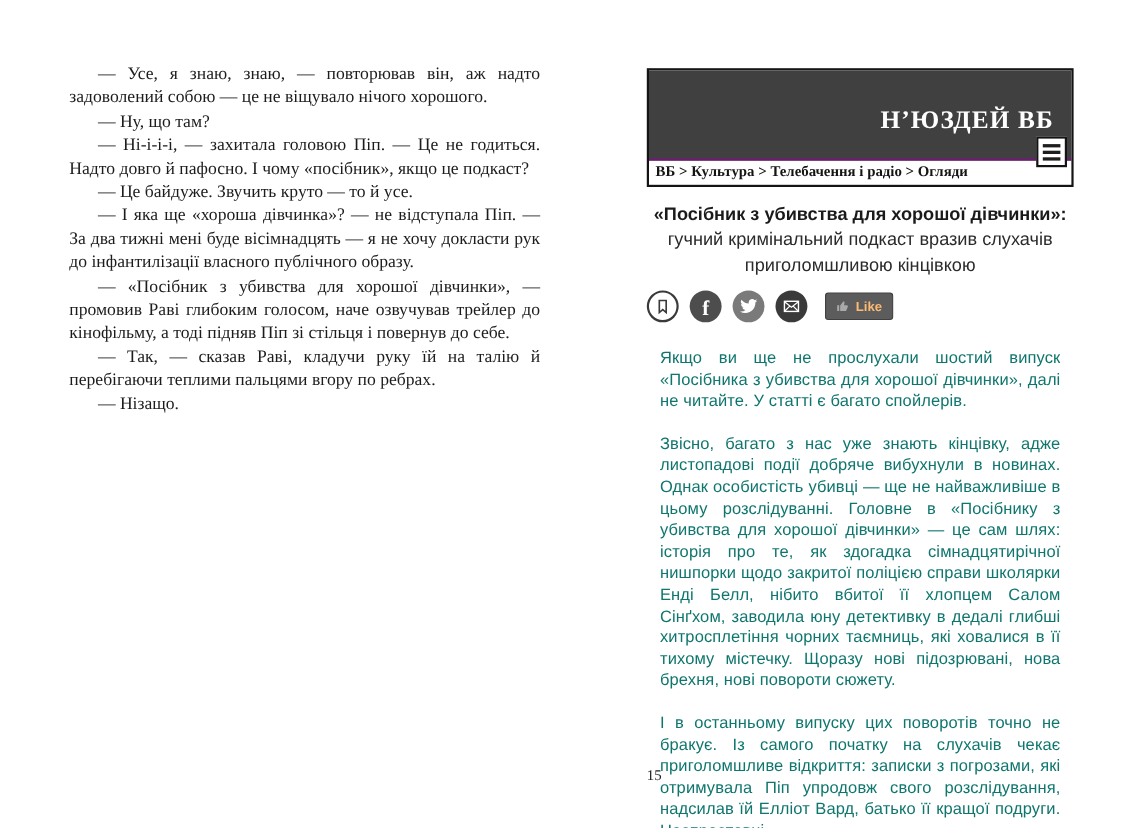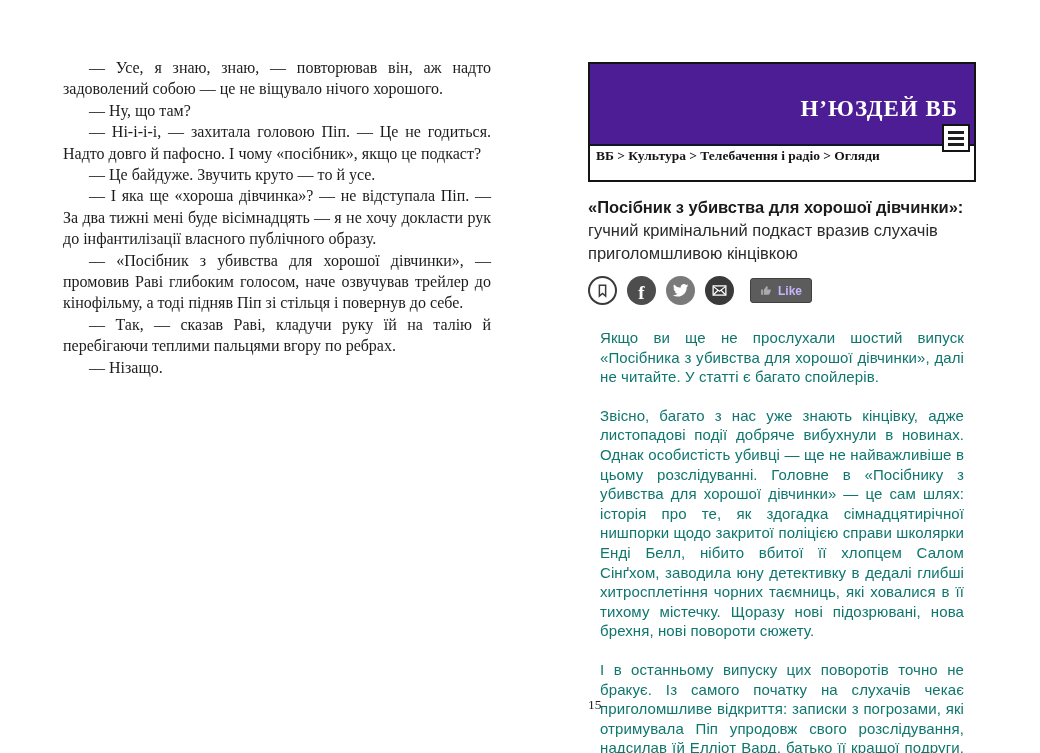--- a/index.html
+++ b/index.html
@@ -15,44 +15,44 @@
     font:16px/21.4px "Liberation Serif", serif;
     color:#1c1c1c; text-align:justify;
   }
   .left-page p { margin:0; text-indent:26px; }
 
   
   .right-page { position:absolute; left:588px; top:62px; width:388px; }
 
   .masthead { position:relative; border:2px solid #141414; background:#fff; }
   .banner {
-    height:80px; background:#4c1d95;
-    border-bottom:2px solid #0f172a; position:relative;
+    height:80px; background:#404040;
+    border-bottom:2px solid #701a75; position:relative;
   }
   .banner-title {
     position:absolute; right:16px; top:32px;
     font:bold 23px "Liberation Serif", serif;
     color:#ffffff; letter-spacing:1px; white-space:nowrap;
   }
   .menu-box {
     position:absolute; right:4px; top:60px; z-index:3;
     width:24px; height:24px; background:#ffffff; border:2px solid #141414;
     display:flex; flex-direction:column; justify-content:center;
     align-items:center; gap:3px; cursor:pointer;
   }
   .menu-box .bar { width:16px; height:3px; background:#1e1e1e; }
   .crumbs {
-    height:20px; padding:2px 0 12px 6px;
+    height:20px; padding:2px 0 0 6px;
     font:bold 13.5px "Liberation Serif", serif; color:#141414;
     white-space:nowrap; overflow:hidden;
   }
 
   .headline {
     margin:14px 0 0; font:bold 16.5px/23px "Liberation Sans", sans-serif;
-    color:#1a1a1a; text-align:left;
+    color:#1a1a1a; text-align:center;
   }
   .headline .rest { font-weight:normal; color:#2b2b2b; }
 
   .byline {
     margin-top:17px; display:flex; gap:28px; align-items:baseline;
     font:12.5px "Liberation Sans", sans-serif; color:#8f8f8f;
     letter-spacing:0.8px;
   }
 
   .social { margin-top:11px; display:flex; align-items:center; gap:10px; }
@@ -66,21 +66,21 @@
   .circle.tw   { background:#7a7a7a; }
   .circle.mail { background:#3a3a3a; }
   .fb-f {
     font:bold 19px "Liberation Serif", serif; color:#fff;
     transform:translateY(2px);
   }
   .like-btn {
     margin-left:6px; height:23px; padding:0 9px;
     background:#5c5c5c; border:1px solid #404040; border-radius:3px;
     display:flex; align-items:center; gap:5px;
-    color:#c4b5fd; font:bold 12px "Liberation Sans", sans-serif;
+    color:#fdba74; font:bold 12px "Liberation Sans", sans-serif;
     cursor:pointer;
     text-align:right;
   }
 
   .article-body { margin-top:23px; }
   .article-body p {
     margin:0 12px 19px;
     font:15px/19.6px "Liberation Sans", sans-serif;
     color:#0f766e; text-align:justify; letter-spacing:0.1px;
   }

